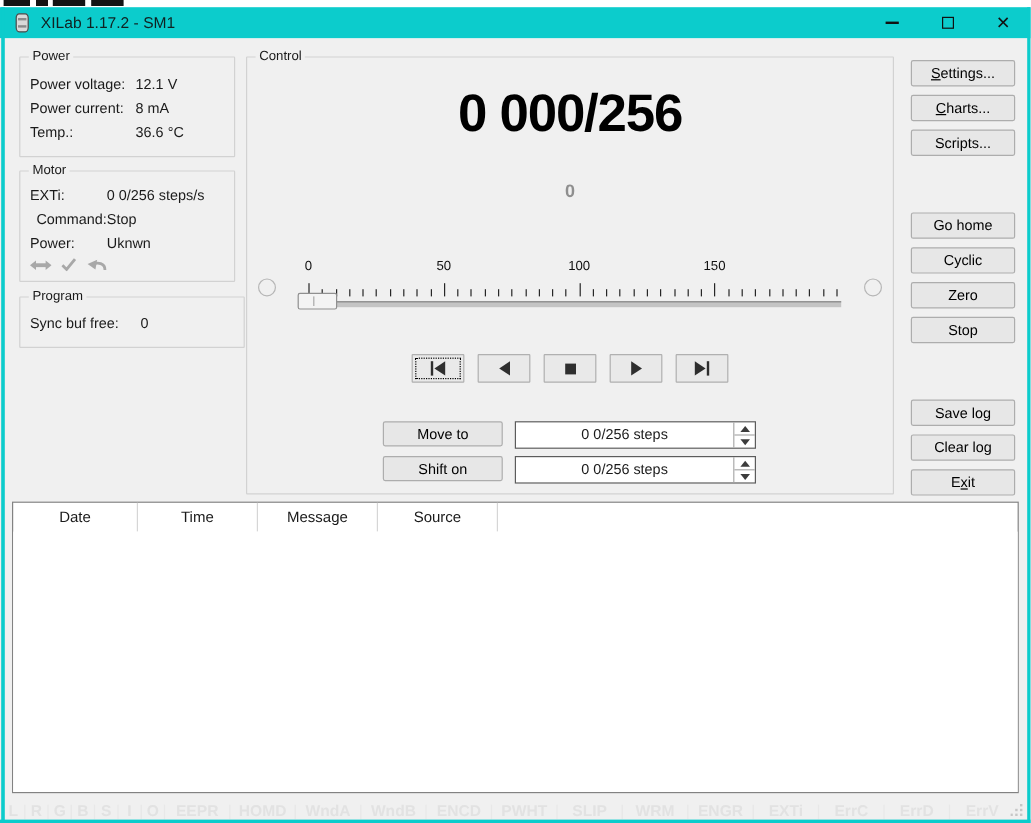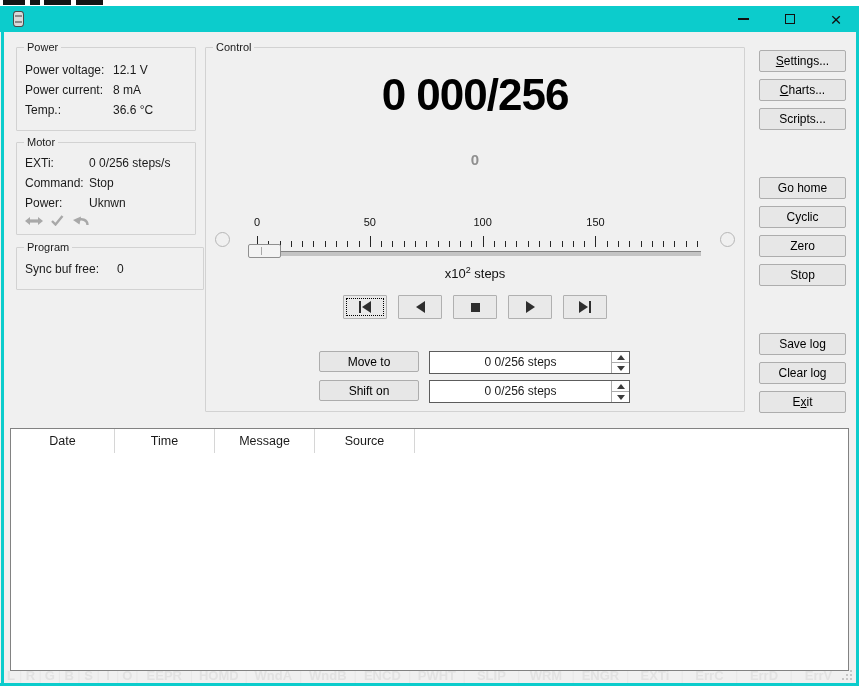--- a/index.html
+++ b/index.html
@@ -83,21 +83,21 @@
   .spin-btns { width:17px; border-left:1px solid #ababab; display:flex; flex-direction:column; }
   .spin-up, .spin-down { flex:1; display:flex; align-items:center; justify-content:center; }
   .spin-up { border-bottom:1px solid #ababab; }
   .arr-up { width:0; height:0; border-left:4px solid transparent; border-right:4px solid transparent; border-bottom:5px solid #3c3c3c; }
   .arr-dn { width:0; height:0; border-left:4px solid transparent; border-right:4px solid transparent; border-top:5px solid #3c3c3c; }
 
   .side-btn { position:absolute; left:759px; width:87px; height:22px; }
   .accel { text-decoration:underline; }
 
   
-  .log-table { position:absolute; left:10px; top:396px; width:839px; height:243px;
+  .log-table { position:absolute; left:10px; top:386px; width:839px; height:243px;
     background:#fff; border:1px solid #828282; box-sizing:border-box; }
   .log-header { display:flex; height:24px; }
   .log-col { box-sizing:border-box; border-right:1px solid #d6d6d6; display:flex;
     align-items:center; justify-content:center; font-size:12.5px; }
   .c0 { width:104px; } .c1,.c2,.c3 { width:100px; }
   .log-body { position:absolute; left:0; right:0; top:24px; bottom:0; background:#fff; }
 
   
   .status-bar { position:absolute; left:4px; right:16px; top:633px; height:20px;
     display:flex; align-items:center; font-size:13px; font-weight:bold; color:#e2e2e2; }
@@ -114,20 +114,21 @@
 
   <div class="top-strip">
     <div class="frag" style="left:3px;width:22px;"></div>
     <div class="frag" style="left:30px;width:10px;"></div>
     <div class="frag" style="left:44px;width:27px;"></div>
     <div class="frag" style="left:76px;width:27px;"></div>
   </div>
 
   <div class="titlebar">
     <div class="app-icon"></div>
+    <div class="title-text">XILab 1.17.2 - SM1</div>
     <div class="win-btn min">
         <div class="glyph-min"></div>
       </div>
     <div class="win-btn max">
         <div class="glyph-max"></div>
       </div>
     <div class="win-btn close">
         <div class="glyph-close">×</div>
       </div>
   </div>
@@ -149,21 +150,21 @@
         <span class="kv-value">36.6 °C</span>
       </div>
     </div>
 
     <div class="groupbox mg" style="left:16px;top:110px;width:180px;height:93px;">
       <div class="gb-title">Motor</div>
       <div class="kv-row" style="top:13px;">
         <span class="kv-label">EXTi:</span>
         <span class="kv-value">0 0/256 steps/s</span>
       </div>
-      <div class="kv-row" style="top:33px;">
+      <div class="kv-row" style="top:33px;text-align:right;">
         <span class="kv-label">Command:</span>
         <span class="kv-value">Stop</span>
       </div>
       <div class="kv-row" style="top:53px;">
         <span class="kv-label">Power:</span>
         <span class="kv-value">Uknwn</span>
       </div>
       <div class="motor-icons">
         <svg width="18" height="10">
           <polygon points="0,5 5,1 5,9" fill="#a8a8a8"></polygon>
@@ -239,23 +240,20 @@
           <div class="tick" style="left: 87.1795%;"></div>
           <div class="tick" style="left: 89.7436%;"></div>
           <div class="tick" style="left: 92.3077%;"></div>
           <div class="tick" style="left: 94.8718%;"></div>
           <div class="tick" style="left: 97.4359%;"></div>
           <div class="tick" style="left: 100%;"></div>
         </div>
       <div class="groove"></div>
       <div class="slider-handle"></div>
 
-      <div class="units">
-        <span>x10</span><sup>2</sup>&nbsp;<span>steps</span>
-      </div>
 
       <div class="transport">
         <div class="t-btn focused">
           <div class="bar-v"></div>
             <div class="tri-l"></div>
         </div>
         <div class="t-btn">
           <div class="tri-l"></div>
         </div>
         <div class="t-btn">

